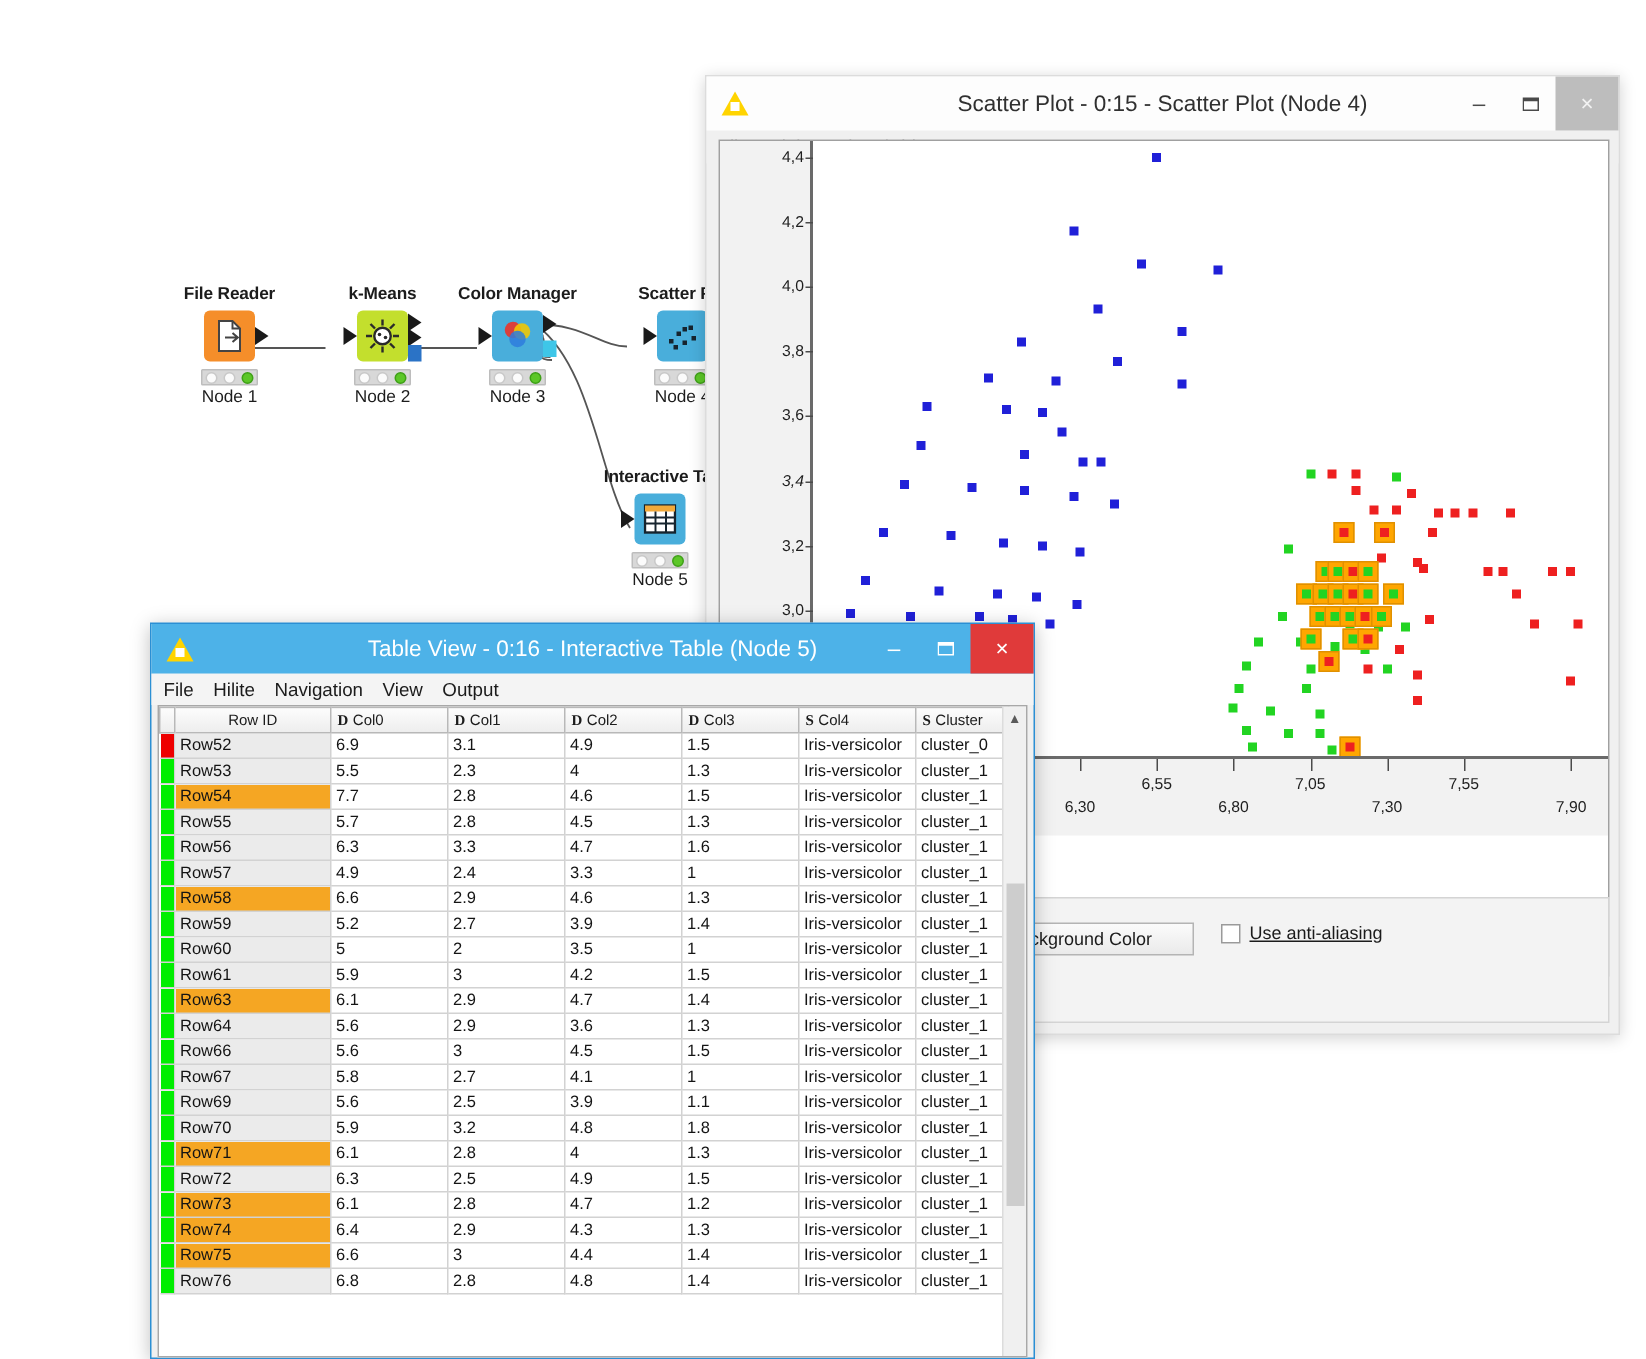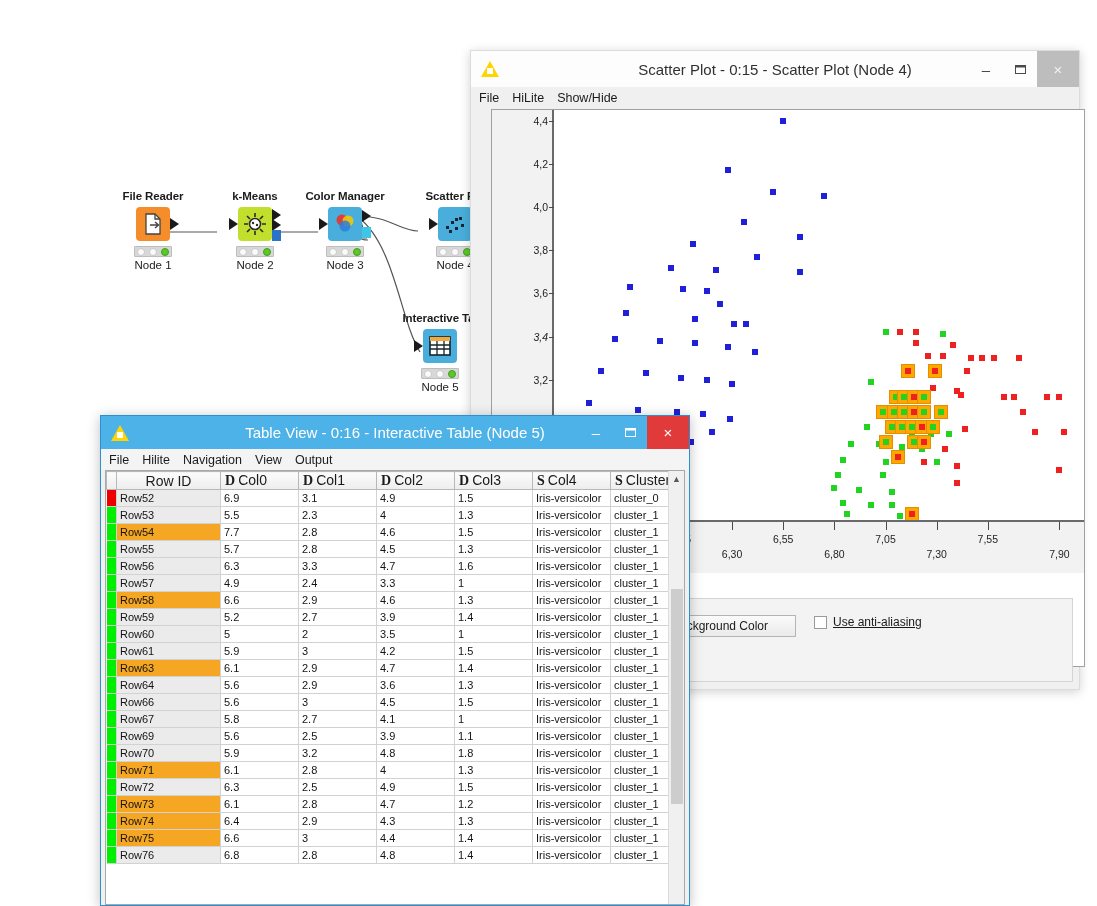--- a/index.html
+++ b/index.html
@@ -79,22 +79,22 @@
   #scatter-win {
     left: 470px; top: 50px; width: 610px; height: 640px;
     background: #f0f0f0; border: 1px solid #dcdcdc;
     box-shadow: 0 2px 10px rgba(0,0,0,0.18);
   }
   #scatter-win .win-title { background: #fdfdfd; }
   #scatter-win .title-text { color: #303030; }
   #scatter-win .win-ctrls .min, #scatter-win .win-ctrls .max { color: #4a4a4a; }
   #scatter-win .win-ctrls .close { background: #bdbdbd; color: #f2f2f2; width: 42px; }
   #scatter-plot-body {
-    position: absolute; left: 8px; top: 58px; width: 594px; height: 558px;
-    background: #ffffff; border: 1px solid #a0a0a0; margin-left: 12px;
+    position: absolute; left: 8px; top: 42px; width: 594px; height: 558px;
+    background: #ffffff; border: 1px solid #a0a0a0;
   }
   #plot-inner { position: absolute; inset: 0; }
   .y-axis-area {
     position: absolute; left: 0; top: 0; width: 62px; height: 410px;
     background: #f2f2f2; border-right: 2px solid #6a6a6a;
   }
   .y-tick {
     position: absolute; right: 4px; font-size: 10.5px; color: #1e1e1e;
     transform: translateY(-50%); white-space: nowrap;
   }
@@ -173,21 +173,21 @@
   #table-win .win-ctrls .close { background: #e03a3a; color: #fff; width: 42px; }
   #table-win .menubar { background: #f4f4f4; height: 21px; }
 
   #tbl-area {
     position: absolute; left: 4px; top: 54px; right: 4px; bottom: 0;
     background: #ffffff; border: 1px solid #a8a8a8; overflow: hidden;
   }
   table.grid { border-collapse: collapse; table-layout: fixed; width: 566px; }
   table.grid th {
     height: 17px; background: linear-gradient(#fcfcfc,#ededed);
-    border: 1px solid #b8b8b8; font-size: 14px; font-weight: normal;
+    border: 1px solid #b8b8b8; font-size: 10px; font-weight: normal;
     color: #1b1b1b; padding: 0 4px; text-align: center; white-space: nowrap;
   }
   table.grid th .tsym { font-weight: bold; font-family: "Liberation Serif", serif; margin-right: 3px; }
   table.grid td {
     height: 17px; border: 1px solid #d2d2d2; border-top: none; border-left: none;
     font-size: 11px; color: #141414; padding: 0 3px; white-space: nowrap;
     overflow: hidden;
   }
   td.swatch { padding: 0; border-right: 1px solid #c4c4c4; }
   td.rowid { background: #ebebeb; border-right: 1px solid #c4c4c4; }

